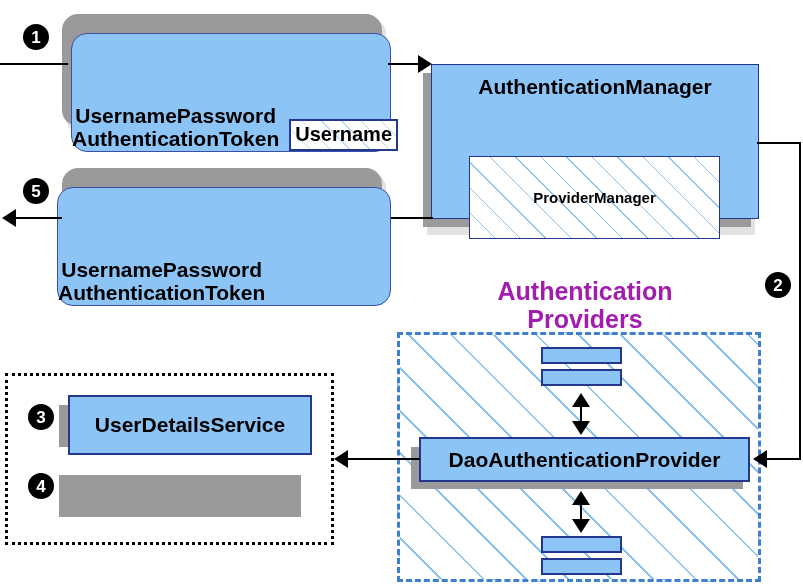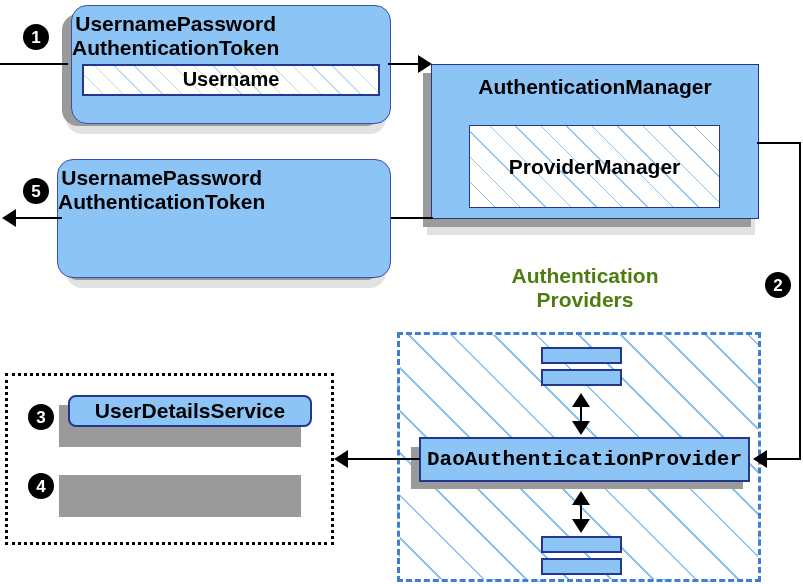--- a/index.html
+++ b/index.html
@@ -32,23 +32,24 @@
   }
 
   
   .token {
     position: absolute;
     background: #8cc4f5;
     border: 1px solid #3c4fa8;
     border-radius: 16px;
     z-index: 3;
     display: flex;
-    flex-direction: column;
-    align-items: flex-start;
-    box-sizing: border-box;
+    flex-direction: row;
+    align-items: flex-end;
+    box-sizing: border-box;
+    margin-top: 28px;
   }
   .token-title {
     font-weight: bold;
     font-size: 21px;
     color: #000;
     line-height: 1.12;
     text-align: center;
     margin-top: 6px;
     white-space: pre-line;
   }
@@ -109,22 +110,23 @@
         #8fc3ef 17px,
         #8fc3ef 18px
       ),
       #ffffff;
     border: 1px solid #24378f;
     box-sizing: border-box;
     display: flex;
     align-items: center;
     justify-content: center;
     font-weight: bold;
-    font-size: 21px;
-    color: #000;
+    font-size: 15px;
+    color: #000;
+    margin-top: 31px;
   }
 
   
   .providers-box {
     position: absolute;
     background:
       repeating-linear-gradient(
         45deg,
         rgba(255,255,255,0) 0px,
         rgba(255,255,255,0) 28px,
@@ -221,26 +223,27 @@
     align-items: center;
     justify-content: center;
     z-index: 8;
     line-height: 1;
   }
 
   
   .caption {
     position: absolute;
     font-weight: bold;
-    font-size: 21px;
-    color: #4d7c0f;
+    font-size: 25px;
+    color: #a21caf;
     text-align: center;
     line-height: 1.12;
     white-space: pre-line;
     z-index: 4;
+    margin-top: 13px;
   }
 </style>
 </head>
 <body>
 
 <div id="canvas">
 
   <div class="hline" style="left:0px; top:63px; width:68px;"></div>
 
   <div class="badge" style="left:23px; top:24px;">1</div>
@@ -300,40 +303,40 @@
 
   <div class="bar" style="left:541px; top:347px; width:81px; height:17px;"></div>
   <div class="bar" style="left:541px; top:369px; width:81px; height:17px;"></div>
 
   <div class="arrow-up" style="left:572px; top:393px;"></div>
   <div class="vline" style="left:580px; top:400px; height:24px;"></div>
   <div class="arrow-down" style="left:572px; top:421px;"></div>
 
   <div class="shadow-light" style="left:414px; top:450px; width:332px; height:45px;"></div>
   <div class="shadow-dark" style="left:411px; top:447px; width:332px; height:42px;"></div>
-  <div class="bar" style="left:419px; top:437px; width:331px; height:45px;font-family:Liberation Mono, monospace;">
+  <div class="bar" style="left:419px; top:437px; width:331px; height:45px;">
     <span>DaoAuthenticationProvider</span>
   </div>
 
   <div class="arrow-up" style="left:572px; top:491px;"></div>
   <div class="vline" style="left:580px; top:498px; height:24px;"></div>
   <div class="arrow-down" style="left:572px; top:519px;"></div>
 
   <div class="bar" style="left:541px; top:536px; width:81px; height:17px;"></div>
   <div class="bar" style="left:541px; top:558px; width:81px; height:17px;"></div>
 
   <div class="hline" style="left:348px; top:458px; width:72px;"></div>
   <div class="arrow-left" style="left:334px; top:450px;"></div>
 
   <div class="dotted-box" style="left:5px; top:373px; width:329px; height:172px;"></div>
 
   <div class="badge" style="left:28px; top:404px;">3</div>
   <div class="shadow-light" style="left:62px; top:409px; width:242px; height:45px;"></div>
   <div class="shadow-dark" style="left:59px; top:405px; width:242px; height:42px;"></div>
-  <div class="bar" style="left:68px; top:395px; width:244px; height:32px;border-radius:8px;">
+  <div class="bar" style="left:68px; top:395px; width:244px; height:60px;">
     <span>UserDetailsService</span>
   </div>
 
   <div class="badge" style="left:28px; top:473px;">4</div>
   <div class="shadow-light" style="left:62px; top:479px; width:242px; height:45px;"></div>
   <div class="shadow-dark" style="left:59px; top:475px; width:242px; height:42px;"></div>
 
 </div>
 
 </body></html>

